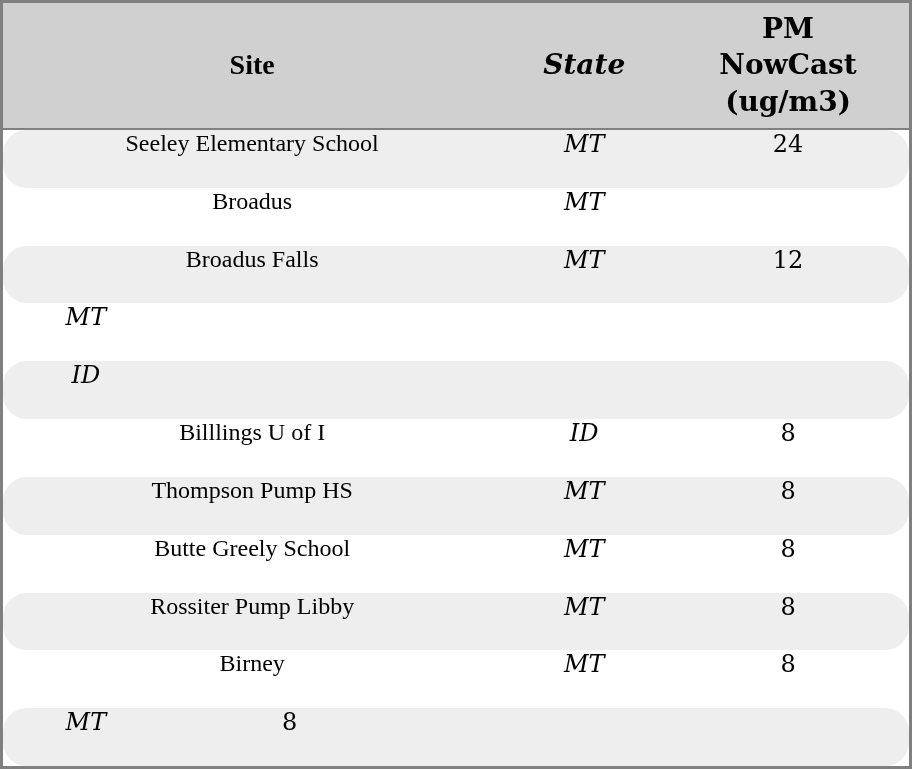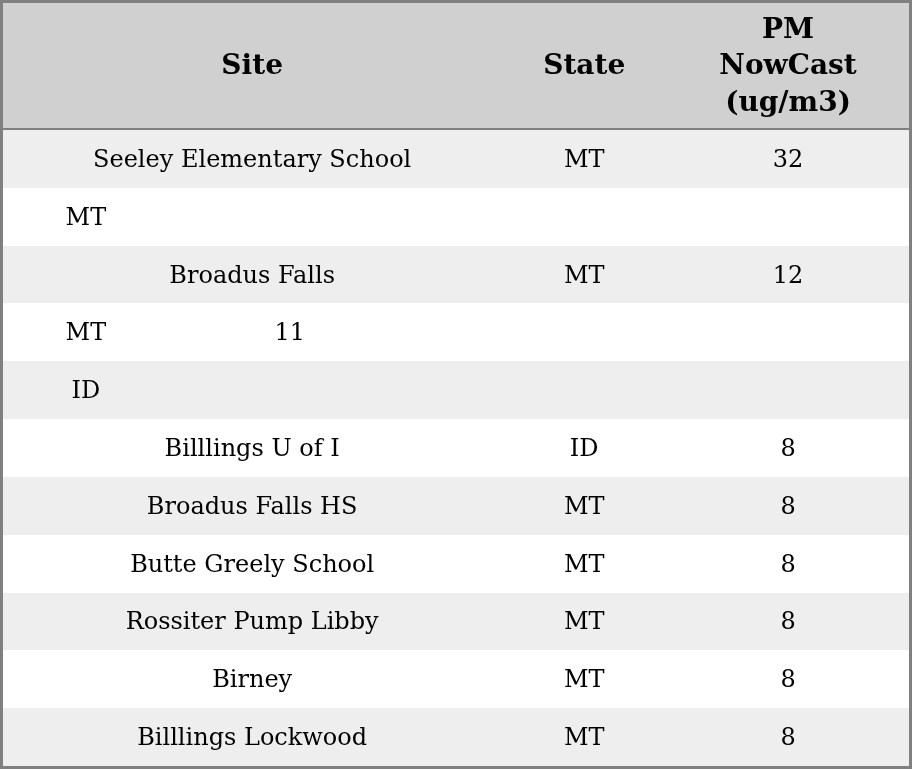--- a/index.html
+++ b/index.html
@@ -26,28 +26,28 @@
     border-bottom: 2px solid #808080;
     display: flex;
     align-items: center;
     font-weight: bold;
     font-size: 28px;
     line-height: 1.3;
   }
   .row {
     flex: 1 1 auto;
     display: flex;
-    align-items: center;
     font-size: 24px;
     background: #ffffff;
+    border-radius: 24px;
   }
   
   .aqi-table > .row:nth-child(even) { background: #eeeeee; }
-  .c-site  { width: 55%;   text-align: center; }
-  .c-state { width: 18.3%; text-align: center; }
+  .c-site  { width: 55%;   text-align: center; font-family: Liberation Serif, serif; }
+  .c-state { width: 18.3%; text-align: center; font-style: italic; }
   .c-pm    { width: 26.7%; text-align: center; }
   .pm-head-wrap {
     max-width: 150px;
     margin: 12px auto;
     text-align: center;
   }
 </style>
 </head>
 <body>
 
@@ -57,50 +57,50 @@
     <div class="c-site">Site</div>
     <div class="c-state">State</div>
     <div class="c-pm">
       <div class="pm-head-wrap">PM NowCast (ug/m3)</div>
     </div>
   </div>
 
   <div class="row">
     <div class="c-site">Seeley Elementary School</div>
     <div class="c-state">MT</div>
-    <div class="c-pm">32</div>
+    <div class="c-pm">24</div>
   </div>
 
   <div class="row">
+    <div class="c-site">Broadus</div>
     <div class="c-state">MT</div>
   </div>
 
   <div class="row">
     <div class="c-site">Broadus Falls</div>
     <div class="c-state">MT</div>
     <div class="c-pm">12</div>
   </div>
 
   <div class="row">
     <div class="c-state">MT</div>
-    <div class="c-pm">11</div>
   </div>
 
   <div class="row">
     <div class="c-state">ID</div>
   </div>
 
   <div class="row">
     <div class="c-site">Billlings U of I</div>
     <div class="c-state">ID</div>
     <div class="c-pm">8</div>
   </div>
 
   <div class="row">
-    <div class="c-site">Broadus Falls HS</div>
+    <div class="c-site">Thompson Pump HS</div>
     <div class="c-state">MT</div>
     <div class="c-pm">8</div>
   </div>
 
   <div class="row">
     <div class="c-site">Butte Greely School</div>
     <div class="c-state">MT</div>
     <div class="c-pm">8</div>
   </div>
 
@@ -110,18 +110,17 @@
     <div class="c-pm">8</div>
   </div>
 
   <div class="row">
     <div class="c-site">Birney</div>
     <div class="c-state">MT</div>
     <div class="c-pm">8</div>
   </div>
 
   <div class="row">
-    <div class="c-site">Billlings Lockwood</div>
     <div class="c-state">MT</div>
     <div class="c-pm">8</div>
   </div>
 
 </div>
 
 </body></html>

